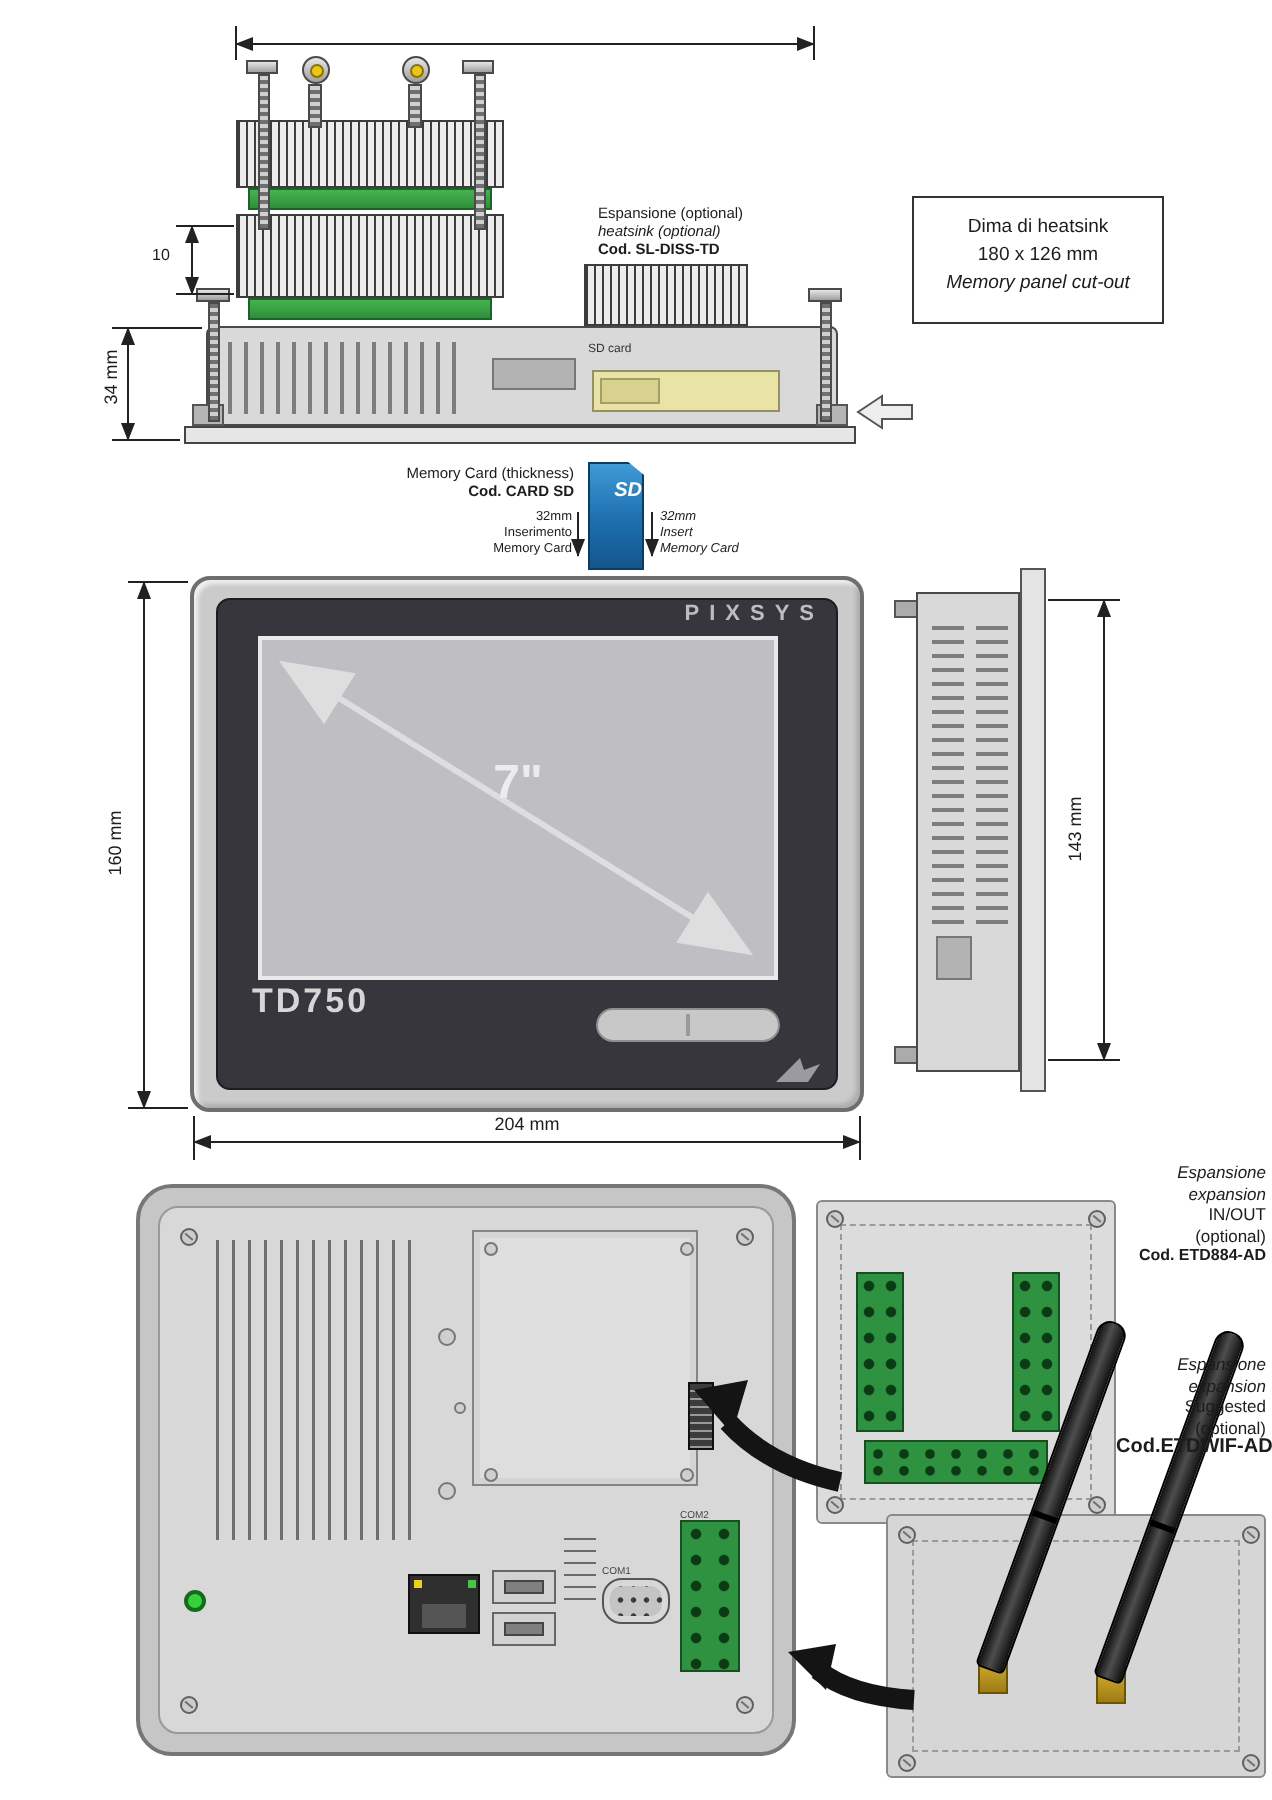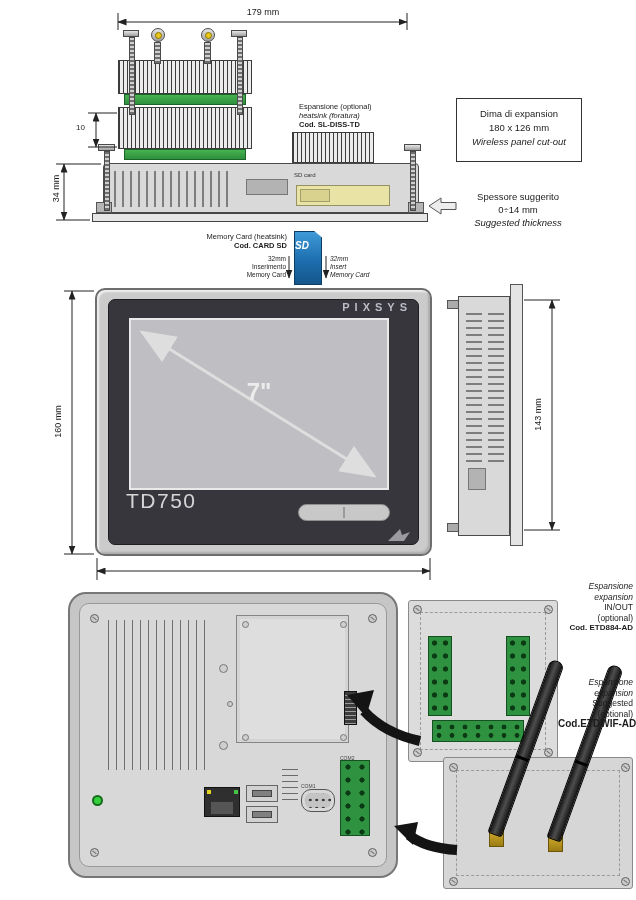--- a/index.html
+++ b/index.html
@@ -65,36 +65,31 @@
 
   <div class="abs head" style="left:98px;top:144px;width:17px;height:7px"></div>
   <div class="abs rodt" style="left:104px;top:151px;width:6px;height:60px"></div>
   <div class="abs" style="left:96px;top:202px;width:16px;height:11px;background:#b5b5b5;border:1px solid #555"></div>
   <div class="abs head" style="left:404px;top:144px;width:17px;height:7px"></div>
   <div class="abs rodt" style="left:410px;top:151px;width:6px;height:60px"></div>
   <div class="abs" style="left:408px;top:202px;width:16px;height:11px;background:#b5b5b5;border:1px solid #555"></div>
   <div class="abs" style="left:92px;top:213px;width:336px;height:9px;background:#e6e6e6;border:1px solid #444;z-index:4"></div>
 
   <div class="abs" style="left:456px;top:98px;width:126px;height:64px;border:1px solid #333;background:#fff;padding-top:8px;text-align:center;z-index:10">
-    <div style="font-size:9.5px;line-height:14px">Dima di expansion</div>
+    <div style="font-size:9.5px;line-height:14px">Dima di heatsink</div>
     <div style="font-size:9.5px;line-height:14px">180 x 126 mm</div>
-    <div class="t-i" style="font-size:9.5px;line-height:14px">Wireless panel cut-out</div>
-  </div>
-
-  <div class="abs ta-c" style="left:452px;top:190px;width:132px;z-index:10">
-    <div style="font-size:9.5px;line-height:13px">Spessore suggerito</div>
-    <div style="font-size:9.5px;line-height:13px">0÷14 mm</div>
-    <div class="t-i" style="font-size:9.5px;line-height:13px">Suggested thickness</div>
-  </div>
+    <div class="t-i" style="font-size:9.5px;line-height:14px">Memory panel cut-out</div>
+  </div>
+
 
   <div class="abs ta-r" style="left:172px;top:232px;width:115px;z-index:10">
-    <div style="font-size:7.5px;line-height:9px">Memory Card (heatsink)</div>
+    <div style="font-size:7.5px;line-height:9px">Memory Card (thickness)</div>
     <div class="t-b" style="font-size:7.5px;line-height:9px">Cod. CARD SD</div>
   </div>
-  <div class="abs" style="left:294px;top:231px;width:28px;height:54px;background:linear-gradient(180deg,#3f9ad6 0%,#1d6eae 55%,#14568c 100%);border:1px solid #0d3c63;clip-path:polygon(0 0,72% 0,100% 12%,100% 100%,0 100%);text-align:left">
+  <div class="abs" style="left:294px;top:231px;width:28px;height:54px;background:linear-gradient(180deg,#3f9ad6 0%,#1d6eae 55%,#14568c 100%);border:1px solid #0d3c63;clip-path:polygon(0 0,72% 0,100% 12%,100% 100%,0 100%);text-align:right">
     <div class="t-b t-i" style="font-size:10px;color:#fff;margin-top:8px">SD</div>
   </div>
   <div class="abs ta-r" style="left:208px;top:255px;width:78px;z-index:10">
     <div style="font-size:6.5px;line-height:8px">32mm</div>
     <div style="font-size:6.5px;line-height:8px">Inserimento</div>
     <div style="font-size:6.5px;line-height:8px">Memory Card</div>
   </div>
   <div class="abs t-i" style="left:330px;top:255px;width:78px;z-index:10">
     <div style="font-size:6.5px;line-height:8px">32mm</div>
     <div style="font-size:6.5px;line-height:8px">Insert</div>
@@ -240,36 +235,36 @@
     <g>
       <path d="M420,741 Q384,733 364,711" stroke="#141414" stroke-width="10" fill="none"></path>
       <polygon points="347,695 374,690 366,717" fill="#141414"></polygon>
     </g>
     <g>
       <path d="M457,850 Q425,848 409,835" stroke="#141414" stroke-width="10" fill="none"></path>
       <polygon points="394,826 418,822 413,845" fill="#141414"></polygon>
     </g>
   </svg>
 
-  <div class="lbl ta-c" style="left:118px;top:7px;width:290px">179 mm</div>
   <div class="lbl" style="left:76px;top:122px;font-size:8px">10</div>
   <div class="lbl ta-c rot" style="left:34px;top:183px;width:44px">34 mm</div>
 
   <div class="lbl" style="left:299px;top:102px">
     <div style="font-size:7.5px;line-height:9px">Espansione (optional)</div>
-    <div class="t-i" style="font-size:7.5px;line-height:9px">heatsink (foratura)</div>
+    <div class="t-i" style="font-size:7.5px;line-height:9px">heatsink (optional)</div>
     <div class="t-b" style="font-size:7.5px;line-height:9px">Cod. SL-DISS-TD</div>
   </div>
   <div class="lbl" style="left:294px;top:170px;font-size:6px;color:#333">SD card</div>
 
   <div class="lbl ta-r" style="left:300px;top:302px;width:112px;font-size:11px;font-weight:bold;letter-spacing:5px;color:#bcbcc4">PIXSYS</div>
   <div class="lbl ta-c" style="left:226px;top:386px;width:66px;font-size:24px;font-weight:bold;color:#ececec">7"</div>
-  <div class="lbl" style="left:126px;top:495px;font-size:21px;font-weight:normal;letter-spacing:1.5px;color:#d6d6d8">TD750</div>
+  <div class="lbl" style="left:126px;top:495px;font-size:17px;font-weight:bold;letter-spacing:1.5px;color:#d6d6d8">TD750</div>
 
   <div class="lbl ta-c rot" style="left:36px;top:416px;width:44px">160 mm</div>
+  <div class="lbl ta-c" style="left:97px;top:557px;width:333px">204 mm</div>
   <div class="lbl ta-c rot" style="left:516px;top:409px;width:44px">143 mm</div>
 
   <div class="lbl" style="left:301px;top:781px;font-size:5px;color:#444">COM1</div>
   <div class="lbl" style="left:340px;top:753px;font-size:5px;color:#444">COM2</div>
 
   <div class="lbl ta-r" style="left:558px;top:581px;width:75px">
     <div class="t-i" style="font-size:8.5px;line-height:10.5px">Espansione</div>
     <div class="t-i" style="font-size:8.5px;line-height:10.5px">expansion</div>
     <div style="font-size:8.5px;line-height:10.5px">IN/OUT</div>
     <div style="font-size:8.5px;line-height:10.5px">(optional)</div>

